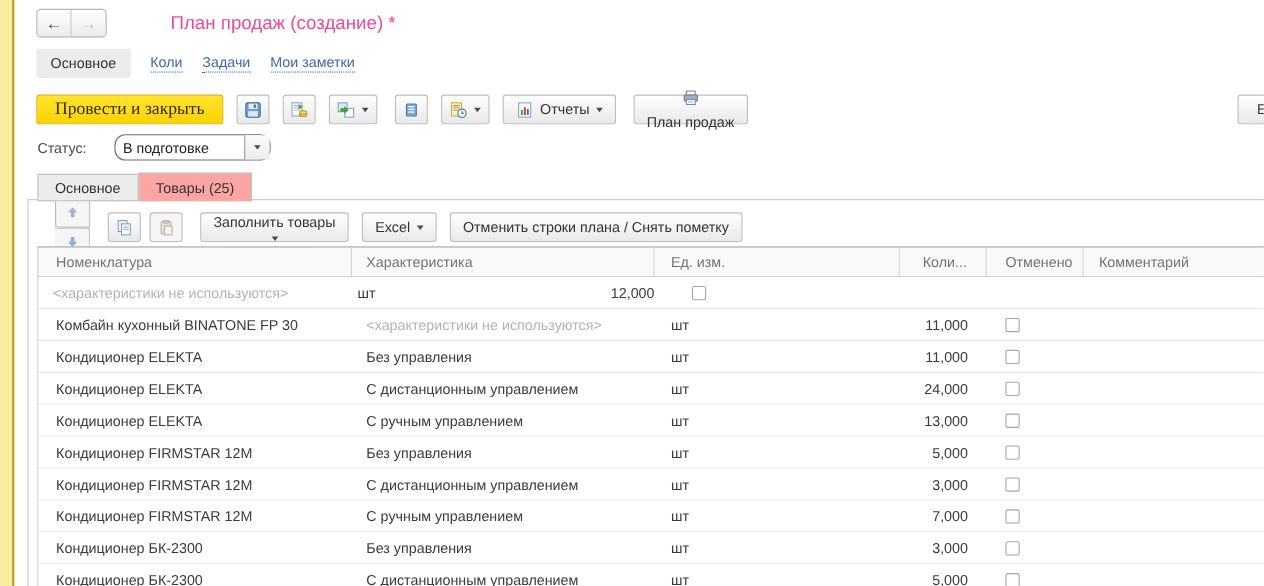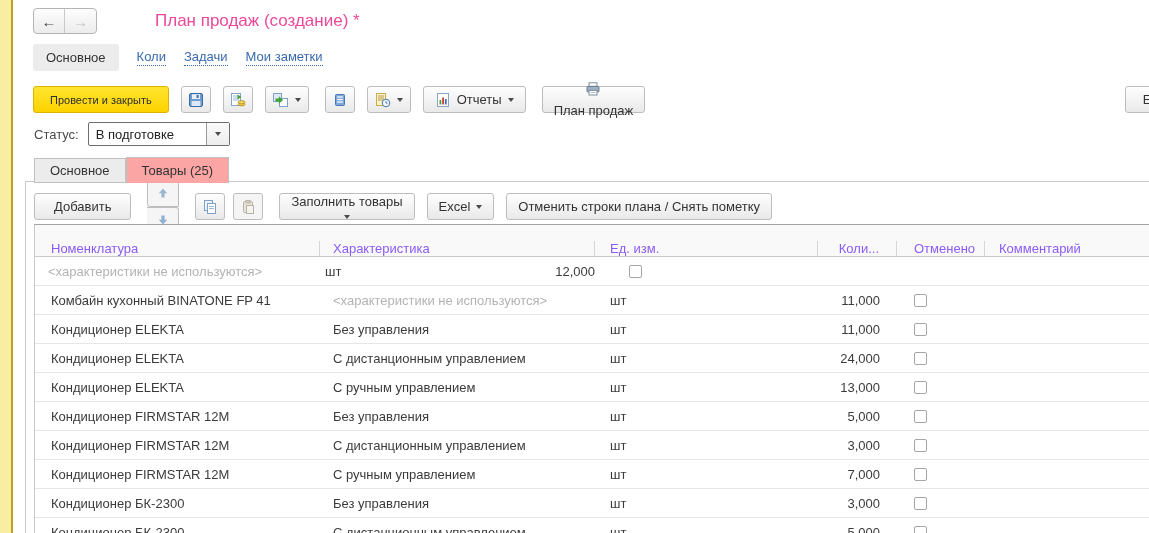--- a/index.html
+++ b/index.html
@@ -19,52 +19,52 @@
 
   
   .nav-tabs { position:absolute; left:33px; top:44px; display:flex; align-items:center; height:27px; gap:18px; }
   .nav-pill { background:#ececec; border-radius:3px; padding:0 13px; line-height:27px; color:#333; }
   .nav-link { color:#3a6aad; border-bottom:1px dotted #3a6aad; line-height:16px; cursor:pointer; }
 
   
   .cmdbar { position:absolute; left:33px; top:86px; display:flex; align-items:center; height:27px; }
   .btn { display:inline-flex; align-items:center; justify-content:center; gap:6px; height:27px; padding:0 11px;
          background:linear-gradient(#fefefe,#e9e9e9); border:1px solid #bdbdbd; border-radius:3px; color:#333; font-size:13px; cursor:pointer; white-space:nowrap; }
-  .btn-yellow { background:linear-gradient(#ffe42f,#fdd300); border:1px solid #dcb400; padding:0 16px; color:#2e2e2e; font-size:11px; }
+  .btn-yellow { background:linear-gradient(#ffe42f,#fdd300); border:1px solid #dcb400; padding:0 16px; color:#2e2e2e; font-size:16px;font-family:Liberation Serif, serif; }
   .icon-btn { width:30px; padding:0; }
   .icon-btn.wide { width:44px; }
   .caret { width:0; height:0; border-left:3.5px solid transparent; border-right:3.5px solid transparent; border-top:4px solid #4a4a4a; display:inline-block; }
   .gap8 { margin-left:8px; } .gap12 { margin-left:12px; } .gap16 { margin-left:16px;flex-direction:column; }
   .btn-more { position:absolute; left:1125px; top:86px; width:44px; }
 
   
   .status-row { position:absolute; left:34px; top:122px; display:flex; align-items:center; height:24px; }
   .status-label { color:#4a4a4a; margin-right:9px; }
-  .combo { display:flex; height:24px; border:1px solid #6e6e6e; border-radius:2px; background:#fff; width:142px; }
+  .combo { display:flex; height:24px; border:1px solid #6e6e6e; border-radius:10px; background:#fff; width:142px;margin-left:16px; }
   .combo-text { flex:1; display:flex; align-items:center; padding-left:7px; color:#222; }
   .combo-btn { width:23px; border-left:1px solid #9a9a9a; background:linear-gradient(#fbfbfb,#ededed); display:flex; align-items:center; justify-content:center; cursor:pointer; }
 
   
   .content-box { position:absolute; left:25px; top:181px; width:1130px; height:360px; border-top:1px solid #c9c9c9; border-left:1px solid #c9c9c9; }
 
   
   .page-tabs { position:absolute; left:34px; top:157px; display:flex; z-index:2; }
   .ptab { padding:0 15px; line-height:23px; border:1px solid #c0c0c0; background:#ececec; color:#333; height:25px; margin-top:1px; cursor:pointer; }
   .ptab.active { background:#fca5a5; border-bottom:none; height:26px; margin-top:0; line-height:25px; cursor:default; }
 
   
   .tbl-toolbar { position:absolute; left:34px; top:193px; display:flex; align-items:center; height:27px; }
   .btn-group { display:flex; }
   .btn-group .btn:first-child { border-radius:3px 0 0 3px; }
   .btn-group .btn:last-child { border-radius:0 3px 3px 0; border-left:none; }
   .btn.disabled { background:#f5f5f5; cursor:default; }
 
   
   .tbl { position:absolute; left:34px; top:224px; width:1115px; }
-  .tbl-head { display:flex; height:33px; border-top:1px solid #a3a3a3; border-bottom:1px solid #c9c9c9; border-left:1px solid #c9c9c9; background:#f9f9f9; color:#8b5cf6;align-items:flex-end; }
+  .tbl-head { display:flex; height:28px; border-top:1px solid #a3a3a3; border-bottom:1px solid #c9c9c9; border-left:1px solid #c9c9c9; background:#f9f9f9; color:#737373; }
   .tbl-head .hc { display:flex; align-items:center; border-right:1px solid #d6d6d6; }
   .tbl-head .hc:last-child { border-right:none; }
   .tbl-body { border-left:1px solid #c9c9c9; }
   .tr { display:flex; height:29px; border-bottom:1px solid #e6e6e6; background:#fff; }
   .td { display:flex; align-items:center; overflow:hidden; white-space:nowrap; }
   .c0 { width:285px; padding-left:16px; }
   .c1 { width:275px; padding-left:13px; }
   .c2 { width:223px; padding-left:15px; }
   .c3 { width:79px; justify-content:flex-end; padding-right:17px; }
   .c4 { width:88px; padding-left:17px; }
@@ -190,21 +190,20 @@
     </div>
   </div>
 
   <div class="content-box"></div>
   <div class="page-tabs">
     <div class="ptab">Основное</div>
     <div class="ptab active">Товары (25)</div>
   </div>
 
   <div class="tbl-toolbar">
-    <button class="btn" style="padding:0 19px;">Добавить</button>
     <div class="btn-group gap16">
       <button class="btn icon-btn disabled" style="width:32px;">
         <span>
           <svg width="12" height="12" viewBox="0 0 12 12">
               <path d="M6 1.5 L10.2 6.2 H7.6 V10.5 H4.4 V6.2 H1.8 Z" fill="#9cb6d2"></path>
             </svg>
         </span>
       </button>
       <button class="btn icon-btn disabled" style="width:32px;">
         <span>
@@ -258,21 +257,21 @@
     <div class="td c1 muted">&lt;характеристики не используются&gt;</div>
     <div class="td c2">шт</div>
     <div class="td c3">12,000</div>
     <div class="td c4">
             <span class="cb"></span>
           </div>
     <div class="td c5"></div>
   </div>
 
   <div class="tr">
-    <div class="td c0">Комбайн кухонный BINATONE FP 41</div>
+    <div class="td c0">Комбайн кухонный BINATONE FP 30</div>
     <div class="td c1 muted">&lt;характеристики не используются&gt;</div>
     <div class="td c2">шт</div>
     <div class="td c3">11,000</div>
     <div class="td c4">
             <span class="cb"></span>
           </div>
     <div class="td c5"></div>
   </div>
 
   <div class="tr">

